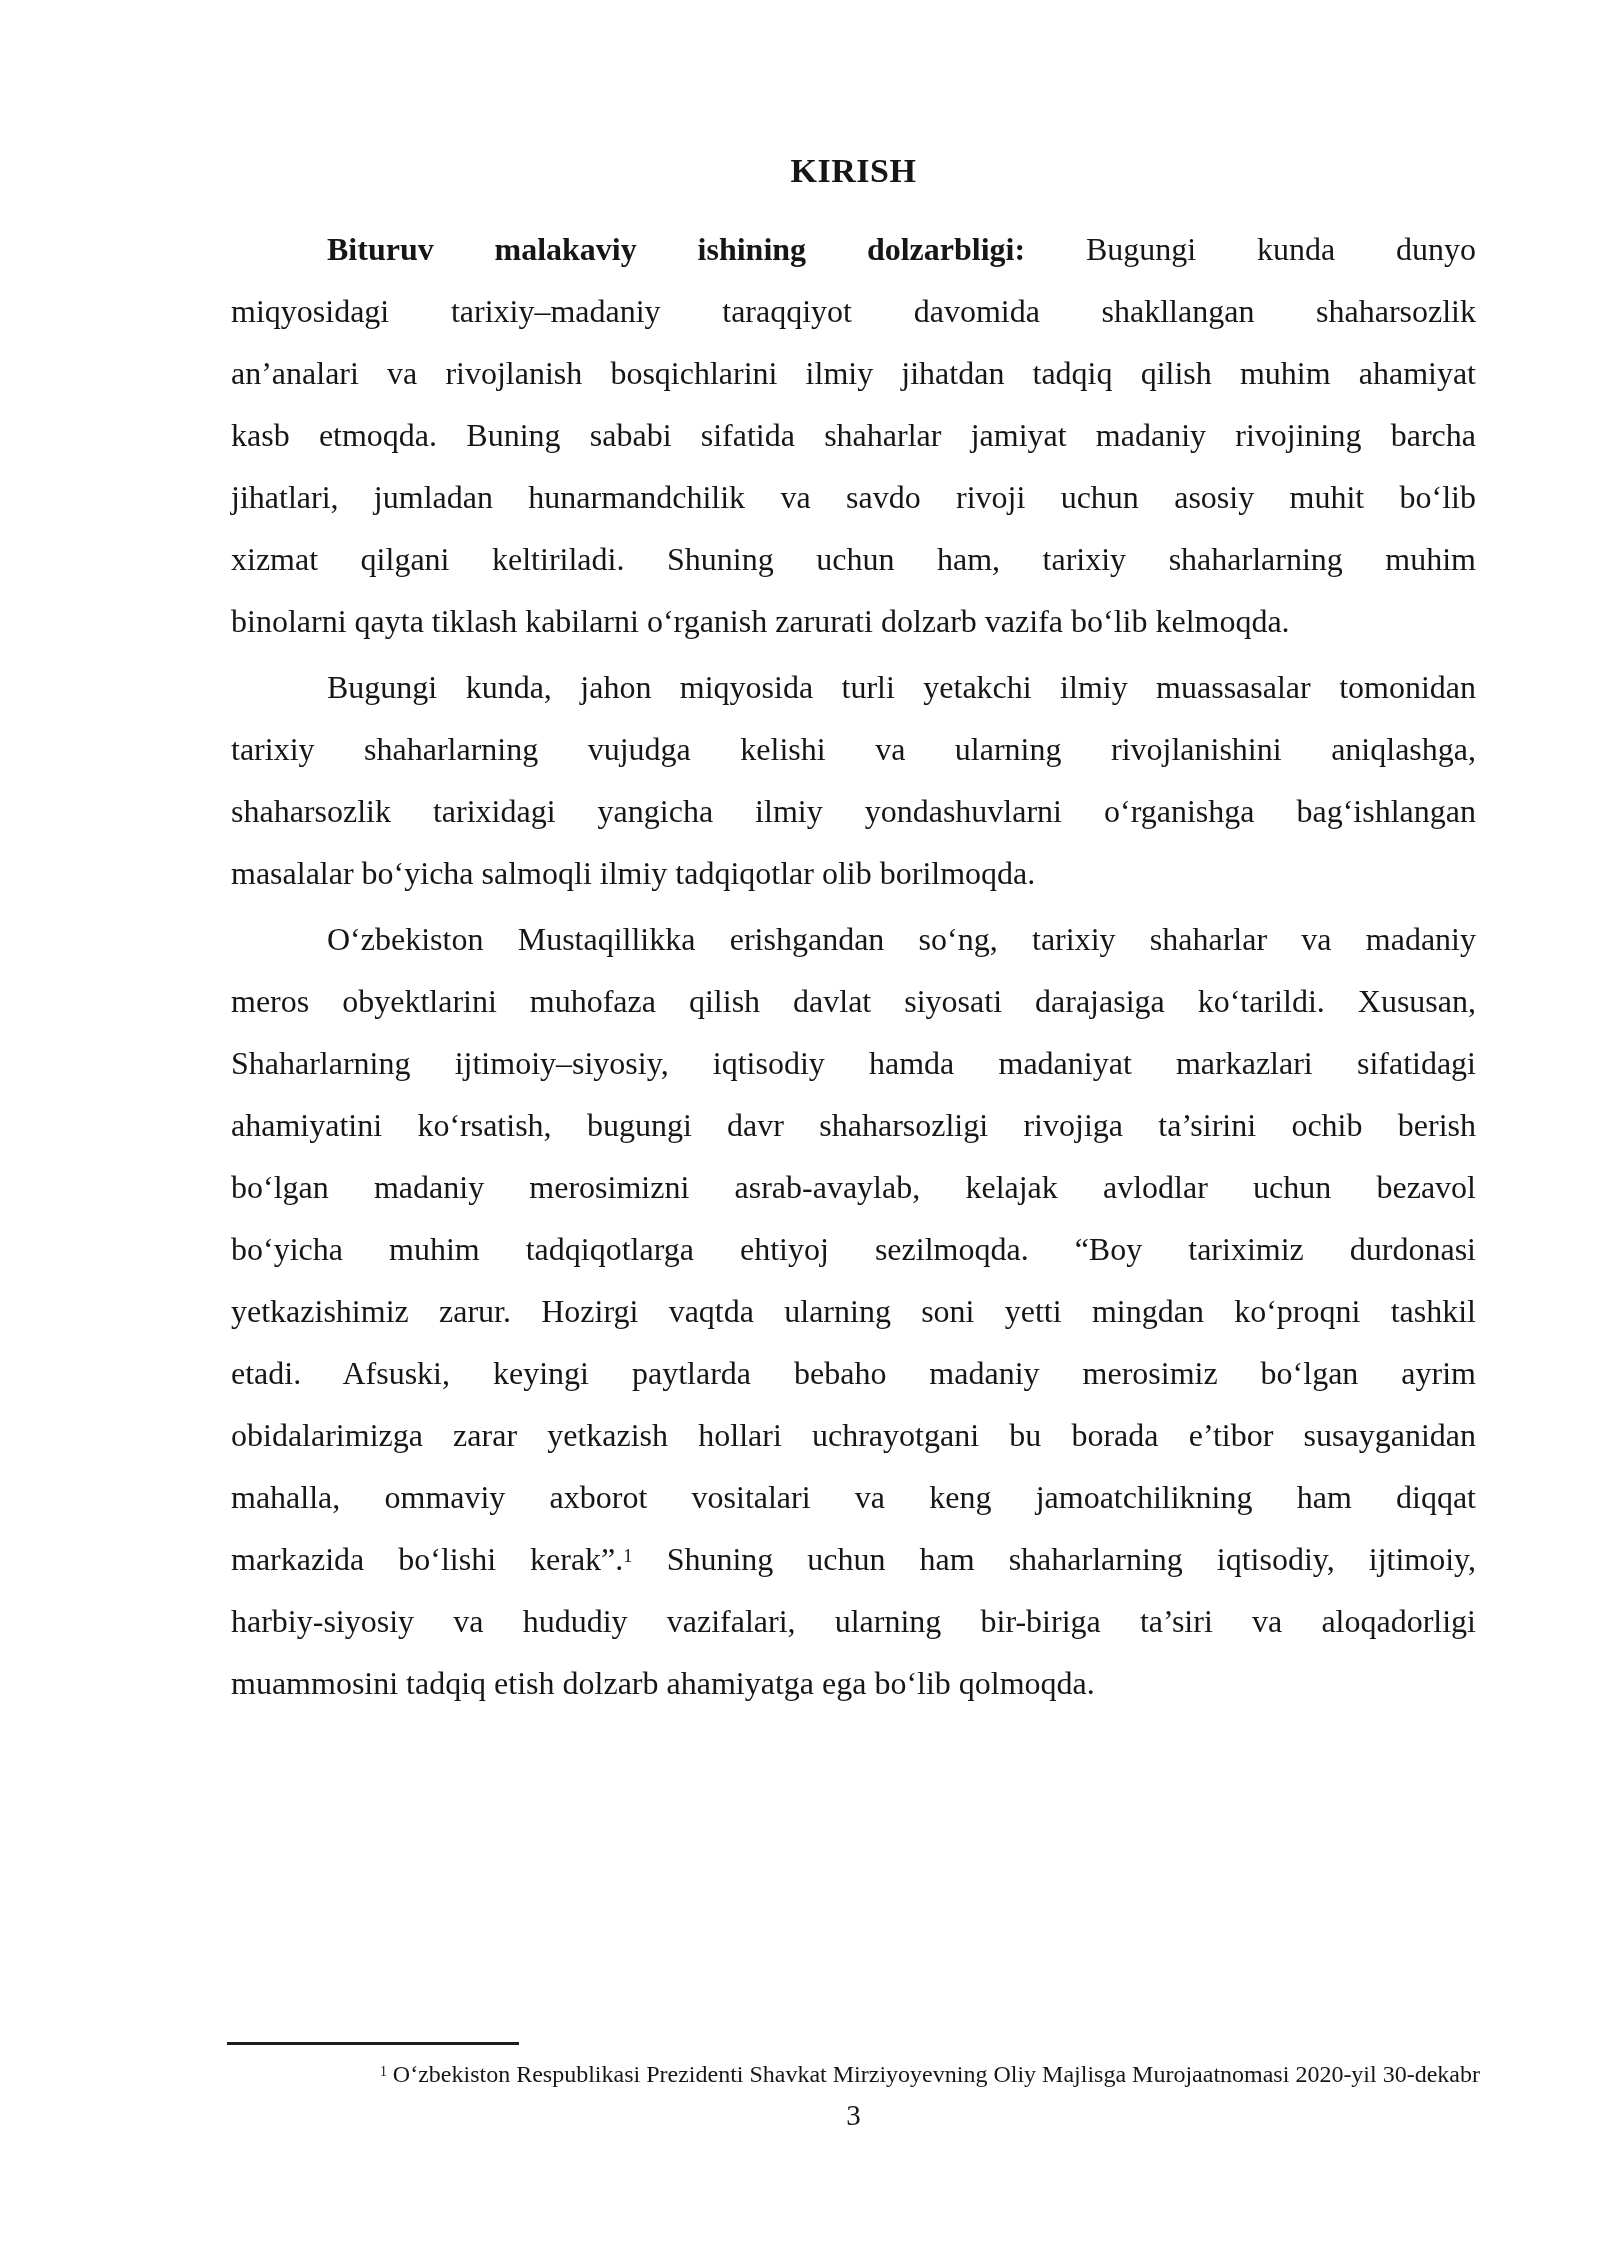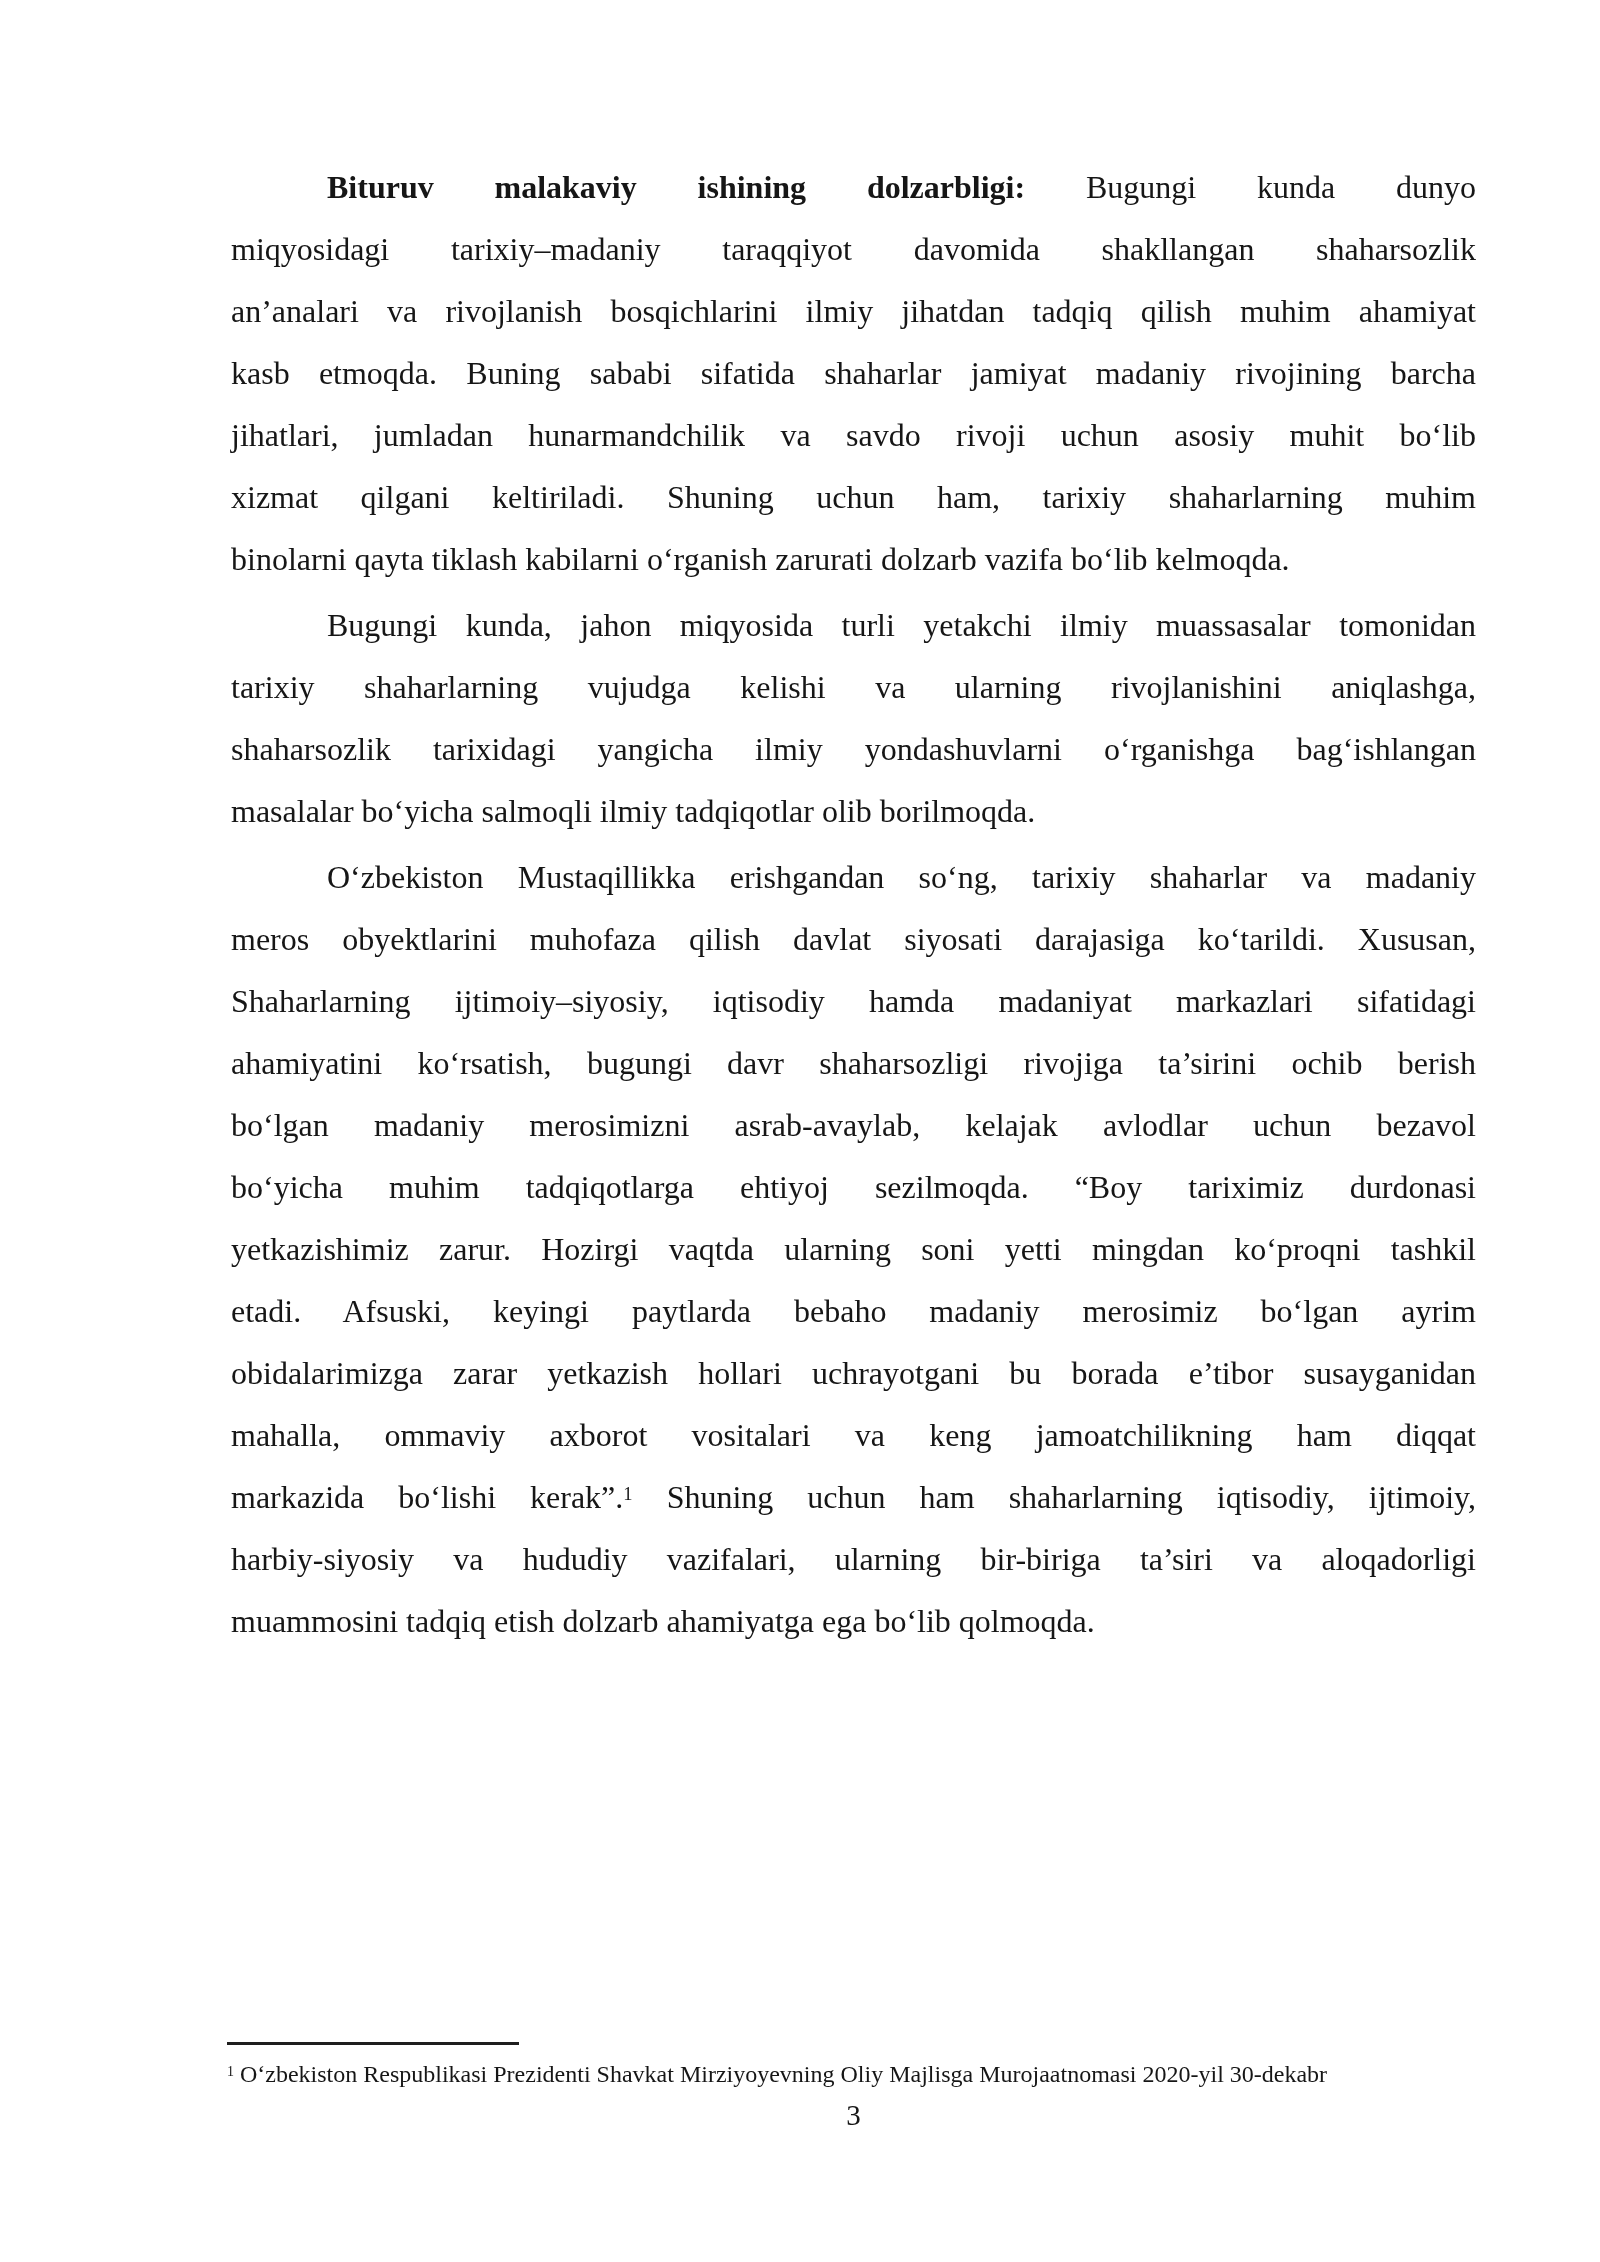--- a/index.html
+++ b/index.html
@@ -56,39 +56,40 @@
     height: 0;
     border-top: 3px solid #1e1e1e;
   }
   .footnote {
     position: absolute;
     left: 227px;
     top: 2056px;
     width: 1253px;
     font-size: 24px;
     line-height: 36px;
-    text-align: left;
+    text-align: right;
   }
   .footnote sup.fn-ref { top: -0.4em; }
   .page-number {
     position: absolute;
     left: 227px;
     top: 2098px;
     width: 1253px;
     text-align: center;
     font-size: 29px;
     line-height: 34px;
   }
 </style>
 </head>
 <body>
 
 <div class="page">
   <div class="content">
 
+    <h1 class="doc-title">KIRISH</h1>
 
     <div class="para first">
       <div class="line indented"><b>Bituruv malakaviy ishining dolzarbligi:</b> <span>Bugungi kunda dunyo</span></div>
       <div class="line">miqyosidagi tarixiy–madaniy taraqqiyot davomida shakllangan shaharsozlik</div>
       <div class="line">an’analari va rivojlanish bosqichlarini ilmiy jihatdan tadqiq qilish muhim ahamiyat</div>
       <div class="line">kasb etmoqda. Buning sababi sifatida shaharlar jamiyat madaniy rivojining barcha</div>
       <div class="line">jihatlari, jumladan hunarmandchilik va savdo rivoji uchun asosiy muhit bo‘lib</div>
       <div class="line">xizmat qilgani keltiriladi. Shuning uchun ham, tarixiy shaharlarning muhim</div>
       <div class="line para-end">binolarni qayta tiklash kabilarni o‘rganish zarurati dolzarb vazifa bo‘lib kelmoqda.</div>
     </div>

